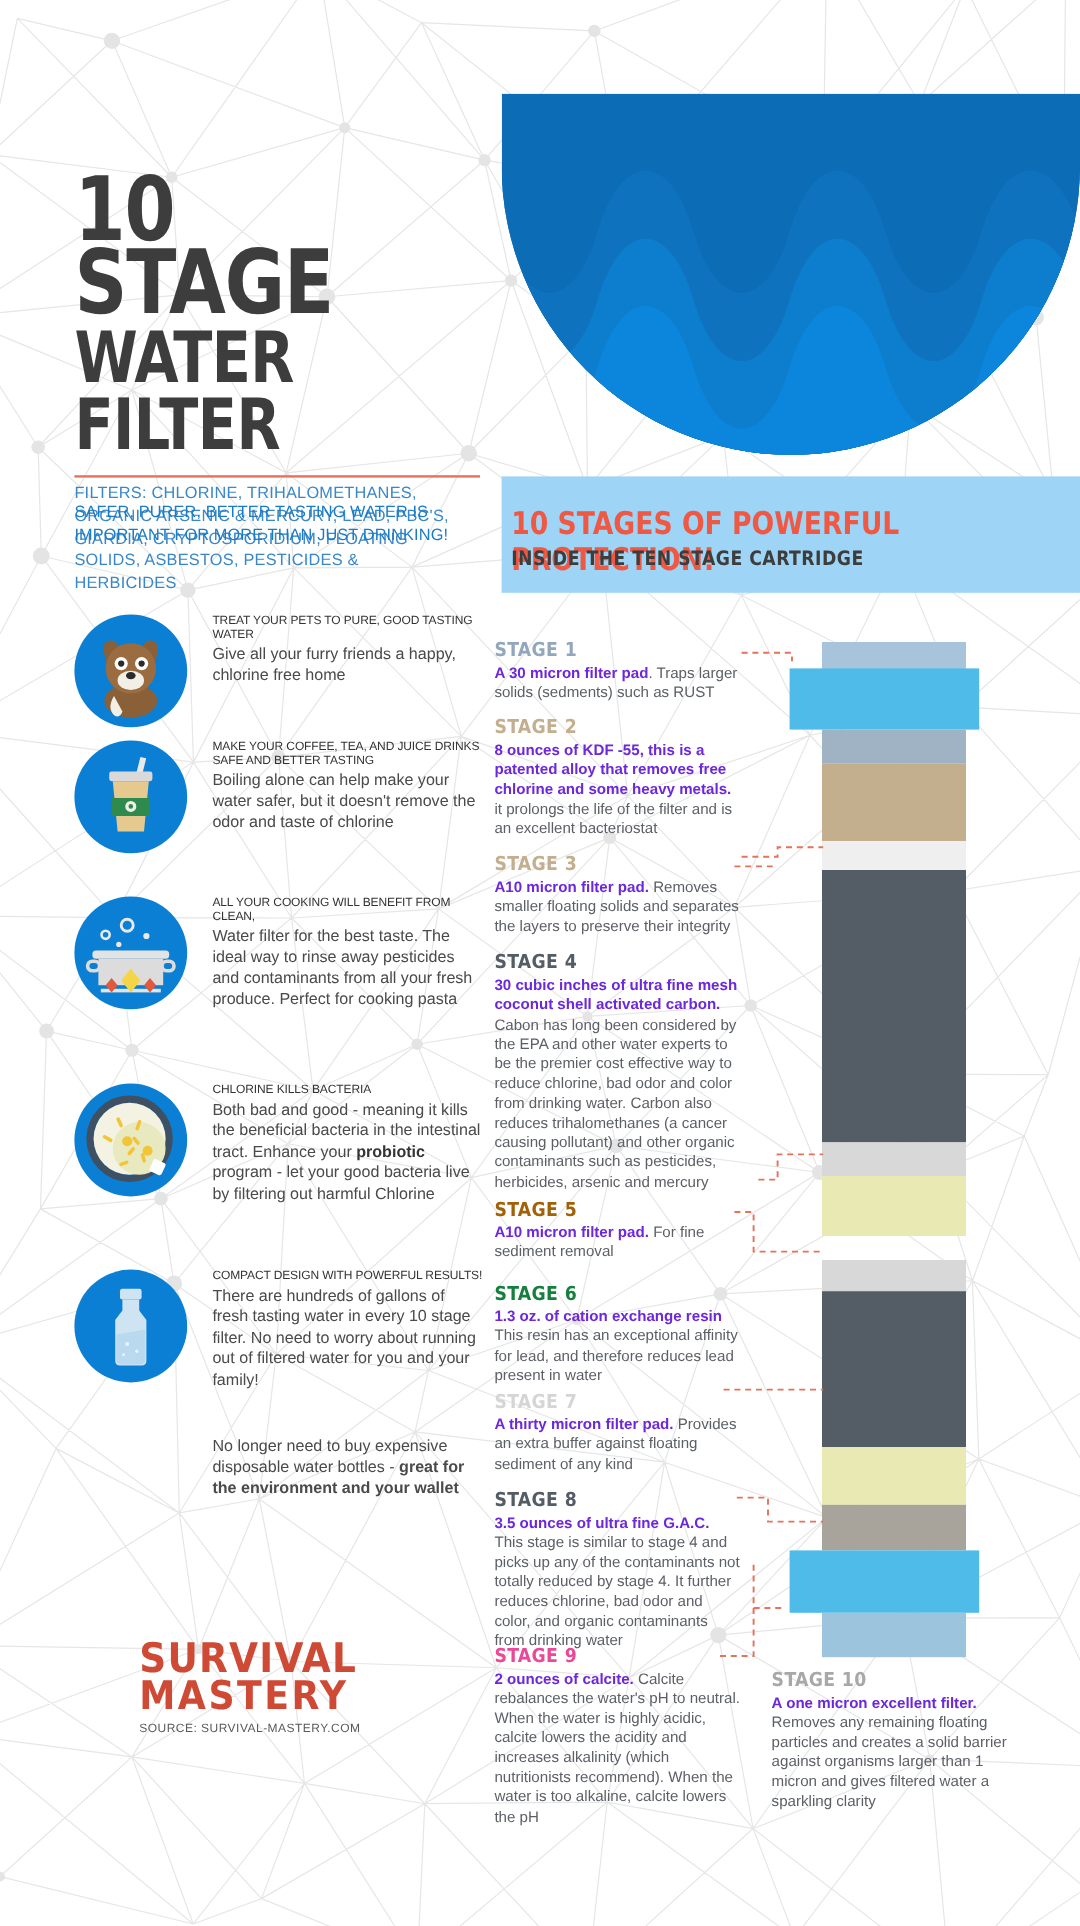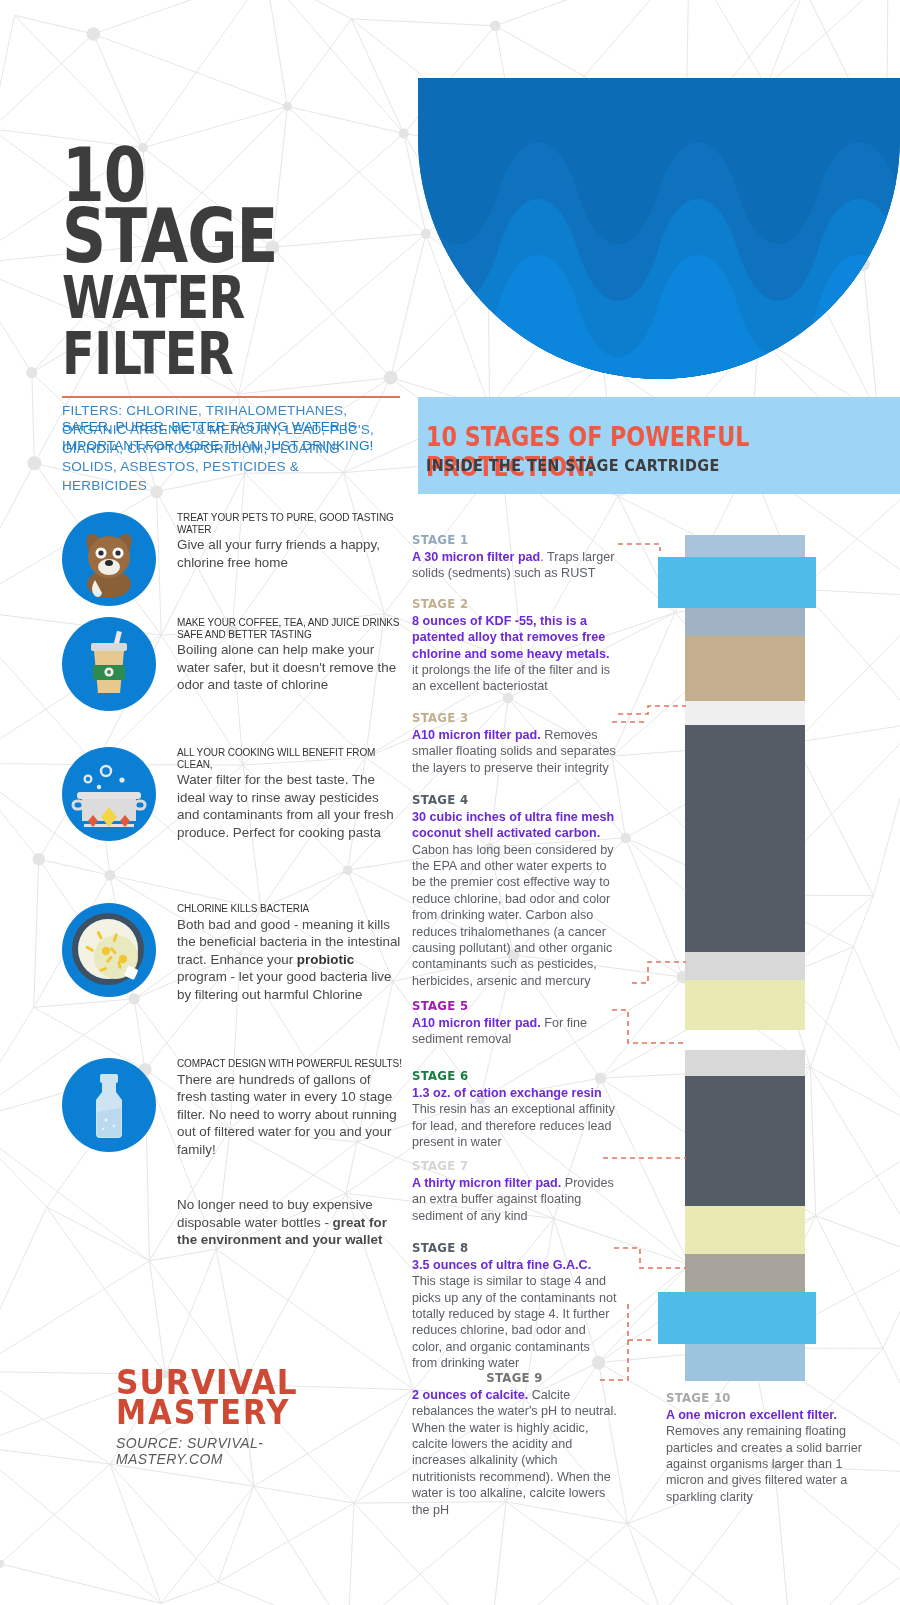--- a/index.html
+++ b/index.html
@@ -52,21 +52,21 @@
   .bextra { margin-left:115px; width:232px; font-size:13.4px; color:#4a4a4a; line-height:1.31; }
 
   
   .logo-wrap { position:absolute; left:116px; top:1368px; width:210px; }
   .logo-l1, .logo-l2 {
     font-family:"DejaVu Sans Condensed","Liberation Sans Narrow","Liberation Sans", sans-serif;
     font-weight:bold; color:#cf4a35; font-size:34px; line-height:0.88;
     letter-spacing:1px; transform:scaleX(1.02); transform-origin:left center;
   }
   .logo-l2 { font-size:33px; letter-spacing:2px; }
-  .logo-src { margin-top:8px; font-size:14px; color:#5a5a5a; letter-spacing:0.4px;font-style:italic; }
+  .logo-src { margin-top:8px; font-size:10px; color:#5a5a5a; letter-spacing:0.4px; }
 
   
   .blue-band {
     position:absolute; left:418px; top:397px; width:482px; height:97px;
     background:#9ed4f5;
   }
   .band-t1 {
     position:absolute; left:426px; top:422px;
     font-family:"DejaVu Sans Condensed","Liberation Sans Narrow","Liberation Sans", sans-serif;
     font-weight:bold; font-size:26px; color:#ef5843; letter-spacing:0px;
@@ -76,21 +76,21 @@
     position:absolute; left:426px; top:456px;
     font-family:"DejaVu Sans Condensed","Liberation Sans Narrow","Liberation Sans", sans-serif;
     font-weight:bold; font-size:16.5px; color:#3d3d3d; letter-spacing:0.4px;
     transform:scaleX(0.97); transform-origin:left center;
   }
 
   
   .stage { position:absolute; }
   .stage-h {
     font-family:"DejaVu Sans Condensed","Liberation Sans Narrow","Liberation Sans", sans-serif;
-    font-weight:bold; font-size:13px; letter-spacing:0.3px; margin-bottom:2px;
+    font-weight:bold; font-size:16px; letter-spacing:0.3px; margin-bottom:2px;
   }
   .stage-b { font-size:12.6px; line-height:1.3; color:#5c6066; }
   .stage-b b { color:#6d28d9; font-weight:bold;margin-top:32px; }
 
   
   .cart { position:absolute; left:0; top:0; }
   .layer { position:absolute; }
 
   svg.conn { position:absolute; left:0; top:0; width:900px; height:1605px; z-index:3; pointer-events:none; }
 </style>
@@ -344,42 +344,42 @@
     <div class="stage-h" style="color: rgb(195, 174, 142);">STAGE 3</div>
     <div class="stage-b"><b>A10 micron filter pad.</b><span> Removes smaller floating solids and separates the layers to preserve their integrity</span></div>
   </div>
 
   <div class="stage" style="left:412px; top:792px; width:207px;">
     <div class="stage-h" style="color: rgb(84, 92, 102);">STAGE 4</div>
     <div class="stage-b"><b>30 cubic inches of ultra fine mesh coconut shell activated carbon.</b><span> Cabon has long been considered by the EPA and other water experts to be the premier cost effective way to reduce chlorine, bad odor and color from drinking water. Carbon also reduces trihalomethanes (a cancer causing pollutant) and other organic contaminants such as pesticides, herbicides, arsenic and mercury</span></div>
   </div>
 
   <div class="stage" style="left:412px; top:998px; width:205px;">
-    <div class="stage-h" style="color: #a21caf;">STAGE 5</div>
+    <div class="stage-h" style="color: #a16207;">STAGE 5</div>
     <div class="stage-b"><b>A10 micron filter pad.</b><span> For fine sediment removal</span></div>
   </div>
 
   <div class="stage" style="left:412px; top:1068px; width:205px;">
     <div class="stage-h" style="color: #15803d;">STAGE 6</div>
     <div class="stage-b"><b>1.3 oz. of cation exchange resin</b><span> This resin has an exceptional affinity for lead, and therefore reduces lead present in water</span></div>
   </div>
 
   <div class="stage" style="left:412px; top:1158px; width:205px;">
     <div class="stage-h" style="color: rgb(213, 213, 213);">STAGE 7</div>
     <div class="stage-b"><b>A thirty micron filter pad.</b><span> Provides an extra buffer against floating sediment of any kind</span></div>
   </div>
 
   <div class="stage" style="left:412px; top:1240px; width:205px;">
     <div class="stage-h" style="color: rgb(84, 92, 102);">STAGE 8</div>
     <div class="stage-b"><b>3.5 ounces of ultra fine G.A.C.</b><span> This stage is similar to stage 4 and picks up any of the contaminants not totally reduced by stage 4. It further reduces chlorine, bad odor and color, and organic contaminants from drinking water</span></div>
   </div>
 
   <div class="stage" style="left:412px; top:1370px; width:205px;">
-    <div class="stage-h" style="color: #737373; text-align: center;">STAGE 9</div>
+    <div class="stage-h" style="color: #ec4899;">STAGE 9</div>
     <div class="stage-b"><b>2 ounces of calcite.</b><span> Calcite rebalances the water's pH to neutral. When the water is highly acidic, calcite lowers the acidity and increases alkalinity (which nutritionists recommend). When the water is too alkaline, calcite lowers the pH</span></div>
   </div>
 
-  <div class="stage" style="left:666px; top:1390px; width:200px;">
+  <div class="stage" style="left:643px; top:1390px; width:200px;">
     <div class="stage-h" style="color: rgb(168, 168, 168);">STAGE 10</div>
     <div class="stage-b"><b>A one micron excellent filter.</b><span> Removes any remaining floating particles and creates a solid barrier against organisms larger than 1 micron and gives filtered water a sparkling clarity</span></div>
   </div>
 
 </div>
 
 </body></html>

